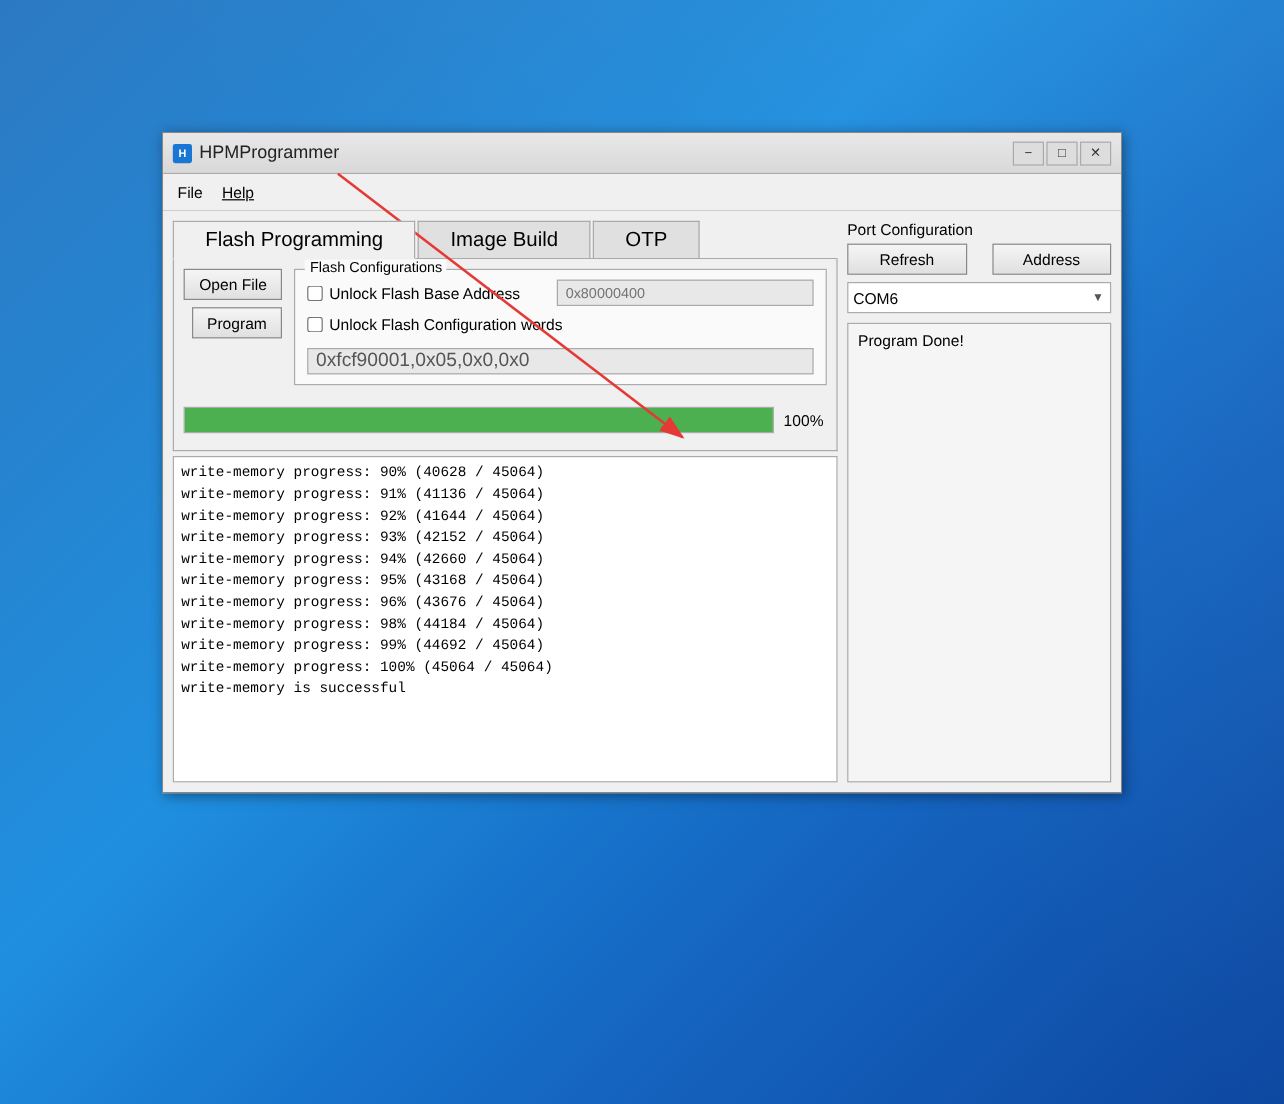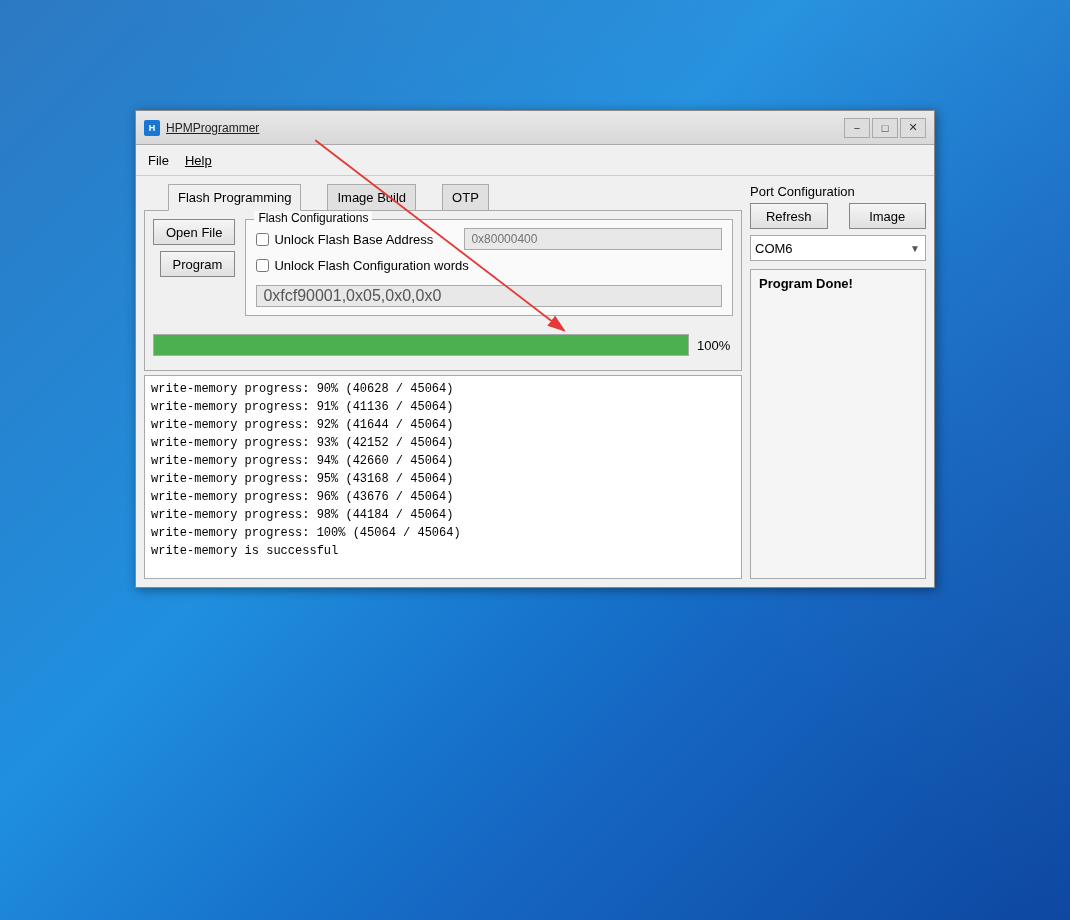--- a/index.html
+++ b/index.html
@@ -56,23 +56,22 @@
       border-radius: 2px;
       display: flex;
       align-items: center;
       justify-content: center;
       color: white;
       font-size: 9px;
       font-weight: bold;
     }
     .title-bar-text {
       flex: 1;
-      font-size: 12px;
+      font-size: 15px;
       color: #222;
-      text-decoration: underline;
     }
     .title-bar-buttons {
       display: flex;
       gap: 2px;
     }
     .title-btn {
       width: 26px;
       height: 20px;
       background: #ddd;
       border: 1px solid #aaa;
@@ -116,29 +115,28 @@
       flex: 1;
     }
 
     
     .tabs {
       display: flex;
       border-bottom: 1px solid #aaa;
       margin-bottom: 0;
     }
     .tab {
-      padding: 5px 9px;
+      padding: 5px 26px;
       background: #e0e0e0;
       border: 1px solid #aaa;
       border-bottom: none;
       cursor: pointer;
-      font-size: 13px;
+      font-size: 17px;
       color: #000;
       margin-right: 2px;
-      margin-left: 24px;
     }
     .tab.active {
       background: #f0f0f0;
       border-bottom: 1px solid #f0f0f0;
       margin-bottom: -1px;
       z-index: 1;
       position: relative;
     }
 
     
@@ -250,33 +248,33 @@
     .progress-label {
       font-size: 13px;
       min-width: 36px;
     }
 
     
     .log-area {
       border: 1px solid #aaa;
       background: white;
       padding: 4px 6px;
-      height: 204px;
+      height: 272px;
       overflow-y: scroll;
       font-size: 12px;
       font-family: 'Courier New', monospace;
       line-height: 1.5;
       color: #000;
       margin-top: 4px;
     }
     .log-line { display: block; }
 
     
     .right-panel {
-      width: 176px;
+      width: 220px;
       display: flex;
       flex-direction: column;
       gap: 8px;
     }
 
     .port-config-title {
       font-size: 13px;
       font-weight: normal;
       margin-bottom: 4px;
     }
@@ -313,21 +311,20 @@
     }
 
     .output-box {
       border: 1px solid #aaa;
       background: #f5f5f5;
       padding: 6px 8px;
       min-height: 120px;
       flex: 1;
       font-size: 13px;
       color: #000;
-      font-weight: bold;
     }
 
     .left-section {
       display: flex;
       gap: 6px;
       margin-bottom: 4px;
     }
 
     
     .arrow-overlay {
@@ -417,34 +414,35 @@
 
       <div class="log-area" id="log-area">
       <span class="log-line">write-memory progress:  90% (40628 / 45064)</span>
           <span class="log-line">write-memory progress:  91% (41136 / 45064)</span>
           <span class="log-line">write-memory progress:  92% (41644 / 45064)</span>
           <span class="log-line">write-memory progress:  93% (42152 / 45064)</span>
           <span class="log-line">write-memory progress:  94% (42660 / 45064)</span>
           <span class="log-line">write-memory progress:  95% (43168 / 45064)</span>
           <span class="log-line">write-memory progress:  96% (43676 / 45064)</span>
           <span class="log-line">write-memory progress:  98% (44184 / 45064)</span>
+          <span class="log-line">write-memory progress:  99% (44692 / 45064)</span>
           <span class="log-line">write-memory progress:  100% (45064 / 45064)</span>
           <span class="log-line"></span>
           <span class="log-line">write-memory is successful</span>
         </div>
 
     </div>
 
     <div class="right-panel">
       <div>
         <div class="port-config-title">Port Configuration</div>
 
         <div class="port-buttons">
           <button class="btn" style="flex:1">Refresh</button>
-          <button class="btn" style="flex:1">Image</button>
+          <button class="btn" style="flex:1">Address</button>
         </div>
 
         <div class="select-wrapper">
           <select class="com-select" id="com-select">
           <option value="COM6">COM6</option><option value="COM1">COM1</option><option value="COM2">COM2</option><option value="COM3">COM3</option><option value="COM4">COM4</option><option value="COM5">COM5</option></select>
           <span class="select-arrow">▼</span>
         </div>
       </div>
 
       <div class="output-box">

